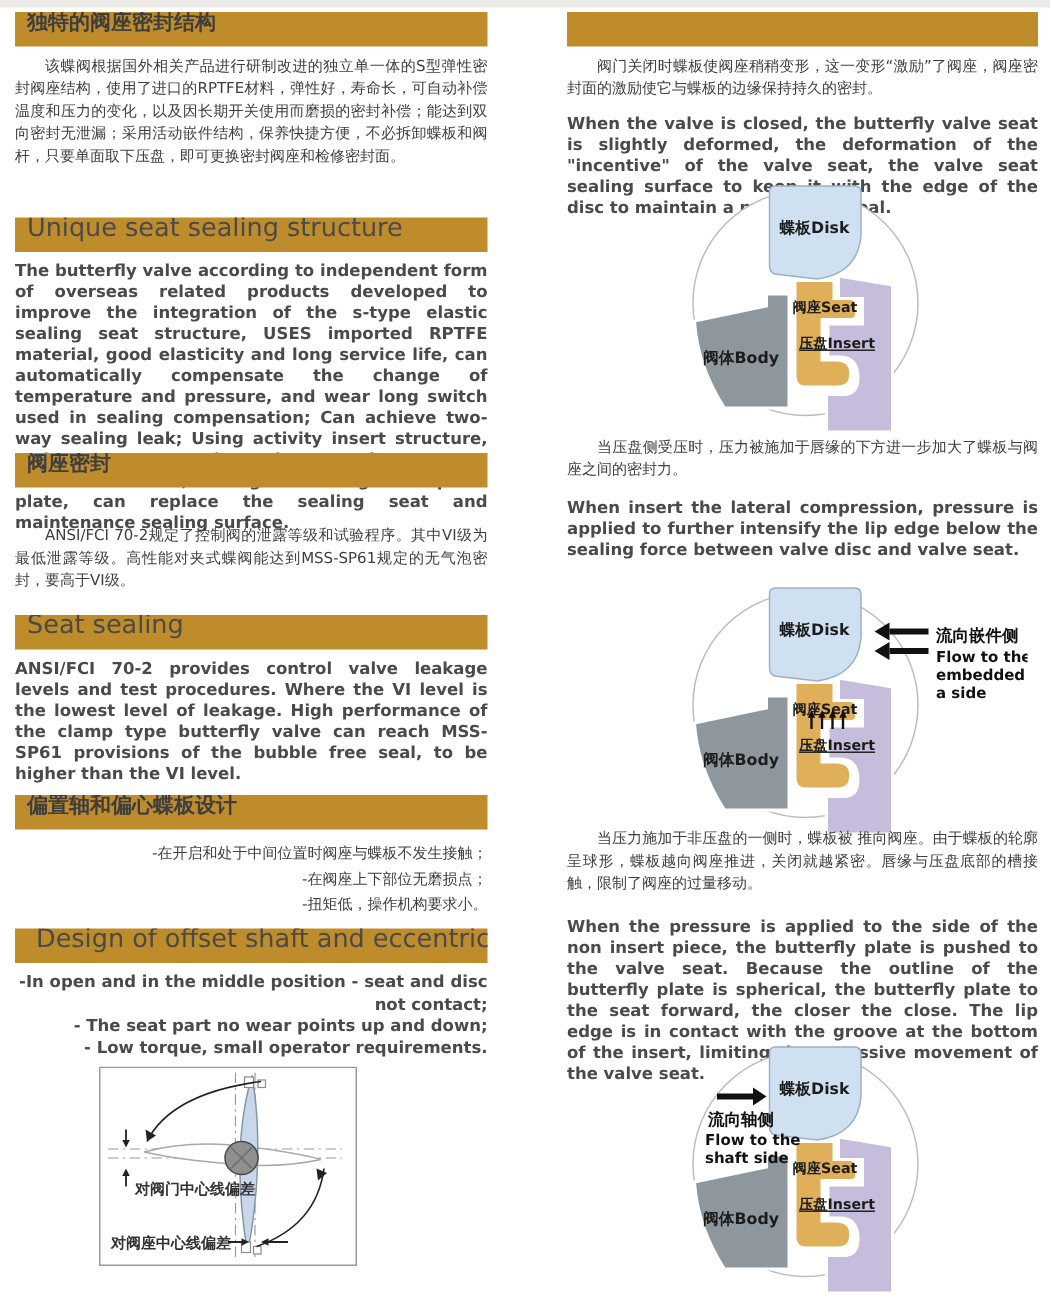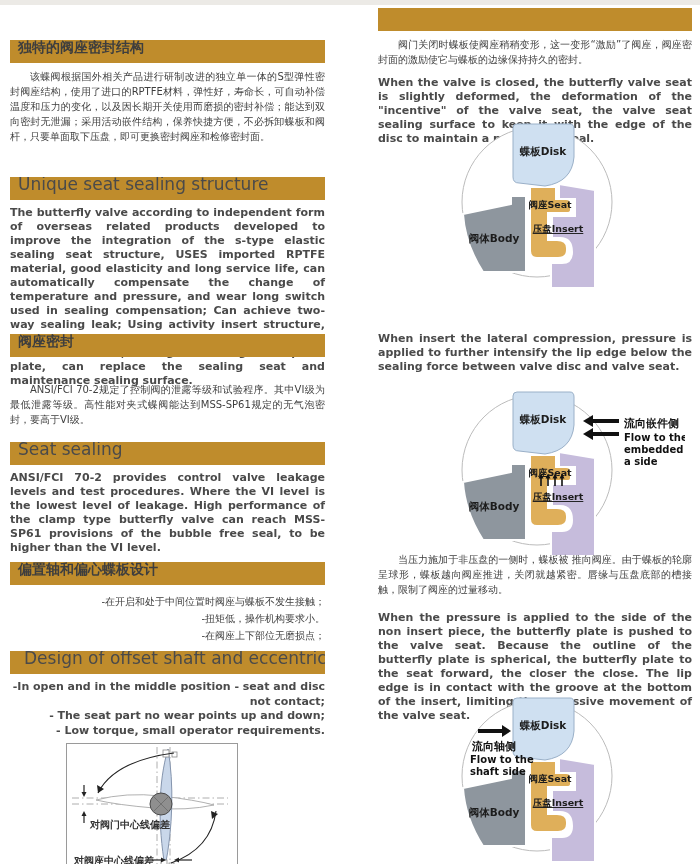--- a/index.html
+++ b/index.html
@@ -1,21 +1,21 @@
 <!DOCTYPE html>
 <html style="--accent: #bf8c2c; --disk: #cfe0f1; --disk-stroke: #9ab0c8; --seat: #dfaf5a; --insert: #c6bcdc; --body-part: #8e969e;"><head>
 <meta charset="utf-8">
 <style>
   html,body{margin:0;padding:0;}
   body{width:700px;height:864px;position:relative;background:#ffffff;overflow:hidden;
        font-family:"DejaVu Sans","Liberation Sans",sans-serif;}
   .page{position:absolute;inset:0;background:#fff;}
   .top-strip{position:absolute;left:0;top:0;width:700px;height:5px;background:#eceae6;}
   .col{position:absolute;top:0;bottom:0;}
-  .col-left{left:10px;width:315px;margin-top:32px;}
+  .col-left{left:10px;width:315px;}
   .col-right{left:378px;width:314px;}
   .blk{position:absolute;left:0;right:0;}
   .bar{height:23px;line-height:23px;background:var(--accent,#bf8c2c);color:#fff;
        padding-left:8px;box-sizing:border-box;overflow:hidden;white-space:nowrap;}
   .bar.cn{font-size:14px;font-weight:700;}
   .bar.en{font-size:17px;font-weight:400;}
   .bar.pad{padding-left:14px;}
   p{margin:0;}
   .cn{font-size:10px;line-height:15px;font-weight:400;color:#3e3e3e;text-align:justify;}
   .cn.ind{text-indent:2em;}
@@ -61,22 +61,22 @@
 
     <div class="blk bar cn" style="top:302px"><span>阀座密封</span></div>
     <p class="blk cn ind" style="top:350px">ANSI/FCI 70-2规定了控制阀的泄露等级和试验程序。其中VI级为最低泄露等级。高性能对夹式蝶阀能达到MSS-SP61规定的无气泡密封，要高于VI级。</p>
 
     <div class="blk bar en" style="top:410px"><span>Seat sealing</span></div>
     <p class="blk en" style="top:439px">ANSI/FCI 70-2 provides control valve leakage levels and test procedures. Where the VI level is the lowest level of leakage. High performance of the clamp type butterfly valve can reach MSS-SP61 provisions of the bubble free seal, to be higher than the VI level.</p>
 
     <div class="blk bar cn" style="top:530px"><span>偏置轴和偏心蝶板设计</span></div>
     <ul class="blk blist cn" style="top:561px">
       <li>-在开启和处于中间位置时阀座与蝶板不发生接触；</li>
+      <li>-在阀座上下部位无磨损点；</li>
       <li>-扭矩低，操作机构要求小。</li>
-      <li>-在阀座上下部位无磨损点；</li>
     </ul>
 
     <div class="blk bar en pad" style="top:619px"><span>Design of offset shaft and eccentric butterfly plate</span></div>
     <ul class="blk blist en" style="top:648px">
       <li>-In open and in the middle position - seat and disc not contact;</li>
       <li>- The seat part no wear points up and down;</li>
       <li>- Low torque, small operator requirements.</li>
     </ul>
 
     <svg width="172" height="133" viewBox="0 0 172 133" style="position:absolute;top:711px;left:56px">
@@ -120,20 +120,21 @@
 
   <div class="col col-right">
     <div class="blk bar cn" style="top:8px"></div>
     <p class="blk cn ind" style="top:37px">阀门关闭时蝶板使阀座稍稍变形，这一变形“激励”了阀座，阀座密封面的激励使它与蝶板的边缘保持持久的密封。</p>
     <p class="blk en" style="top:76px">When the valve is closed, the butterfly valve seat is slightly deformed, the deformation of the "incentive" of the valve seat, the valve seat sealing surface to keep it with the edge of the disc to maintain a permanent seal.</p>
 
     <svg width="300" height="172" viewBox="0 14 300 172" style="position:absolute;top:116px;left:7px">
       <use href="#valve-xsec"></use>
     </svg>
 
+    <p class="blk cn ind" style="top:291px">当压盘侧受压时，压力被施加于唇缘的下方进一步加大了蝶板与阀座之间的密封力。</p>
     <p class="blk en" style="top:332px">When insert the lateral compression, pressure is applied to further intensify the lip edge below the sealing force between valve disc and valve seat.</p>
 
     <svg width="300" height="172" viewBox="0 14 300 172" style="position:absolute;top:384px;left:7px">
       <use href="#valve-xsec"></use>
 
       <g stroke="#111" fill="#111">
         <line x1="156" y1="116" x2="156" y2="108" stroke-width="1.6"></line>
           <polygon points="153.5,108.5 158.5,108.5 156,103.5" stroke="none"></polygon>
         <line x1="163" y1="116" x2="163" y2="108" stroke-width="1.6"></line>
           <polygon points="160.5,108.5 165.5,108.5 163,103.5" stroke="none"></polygon>

